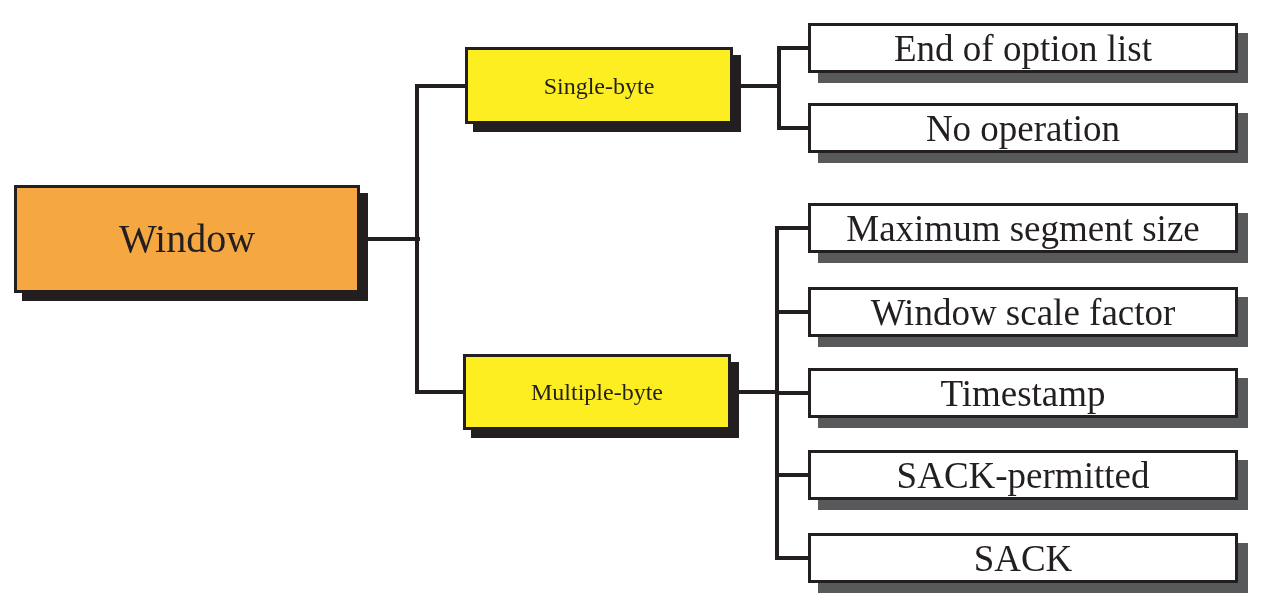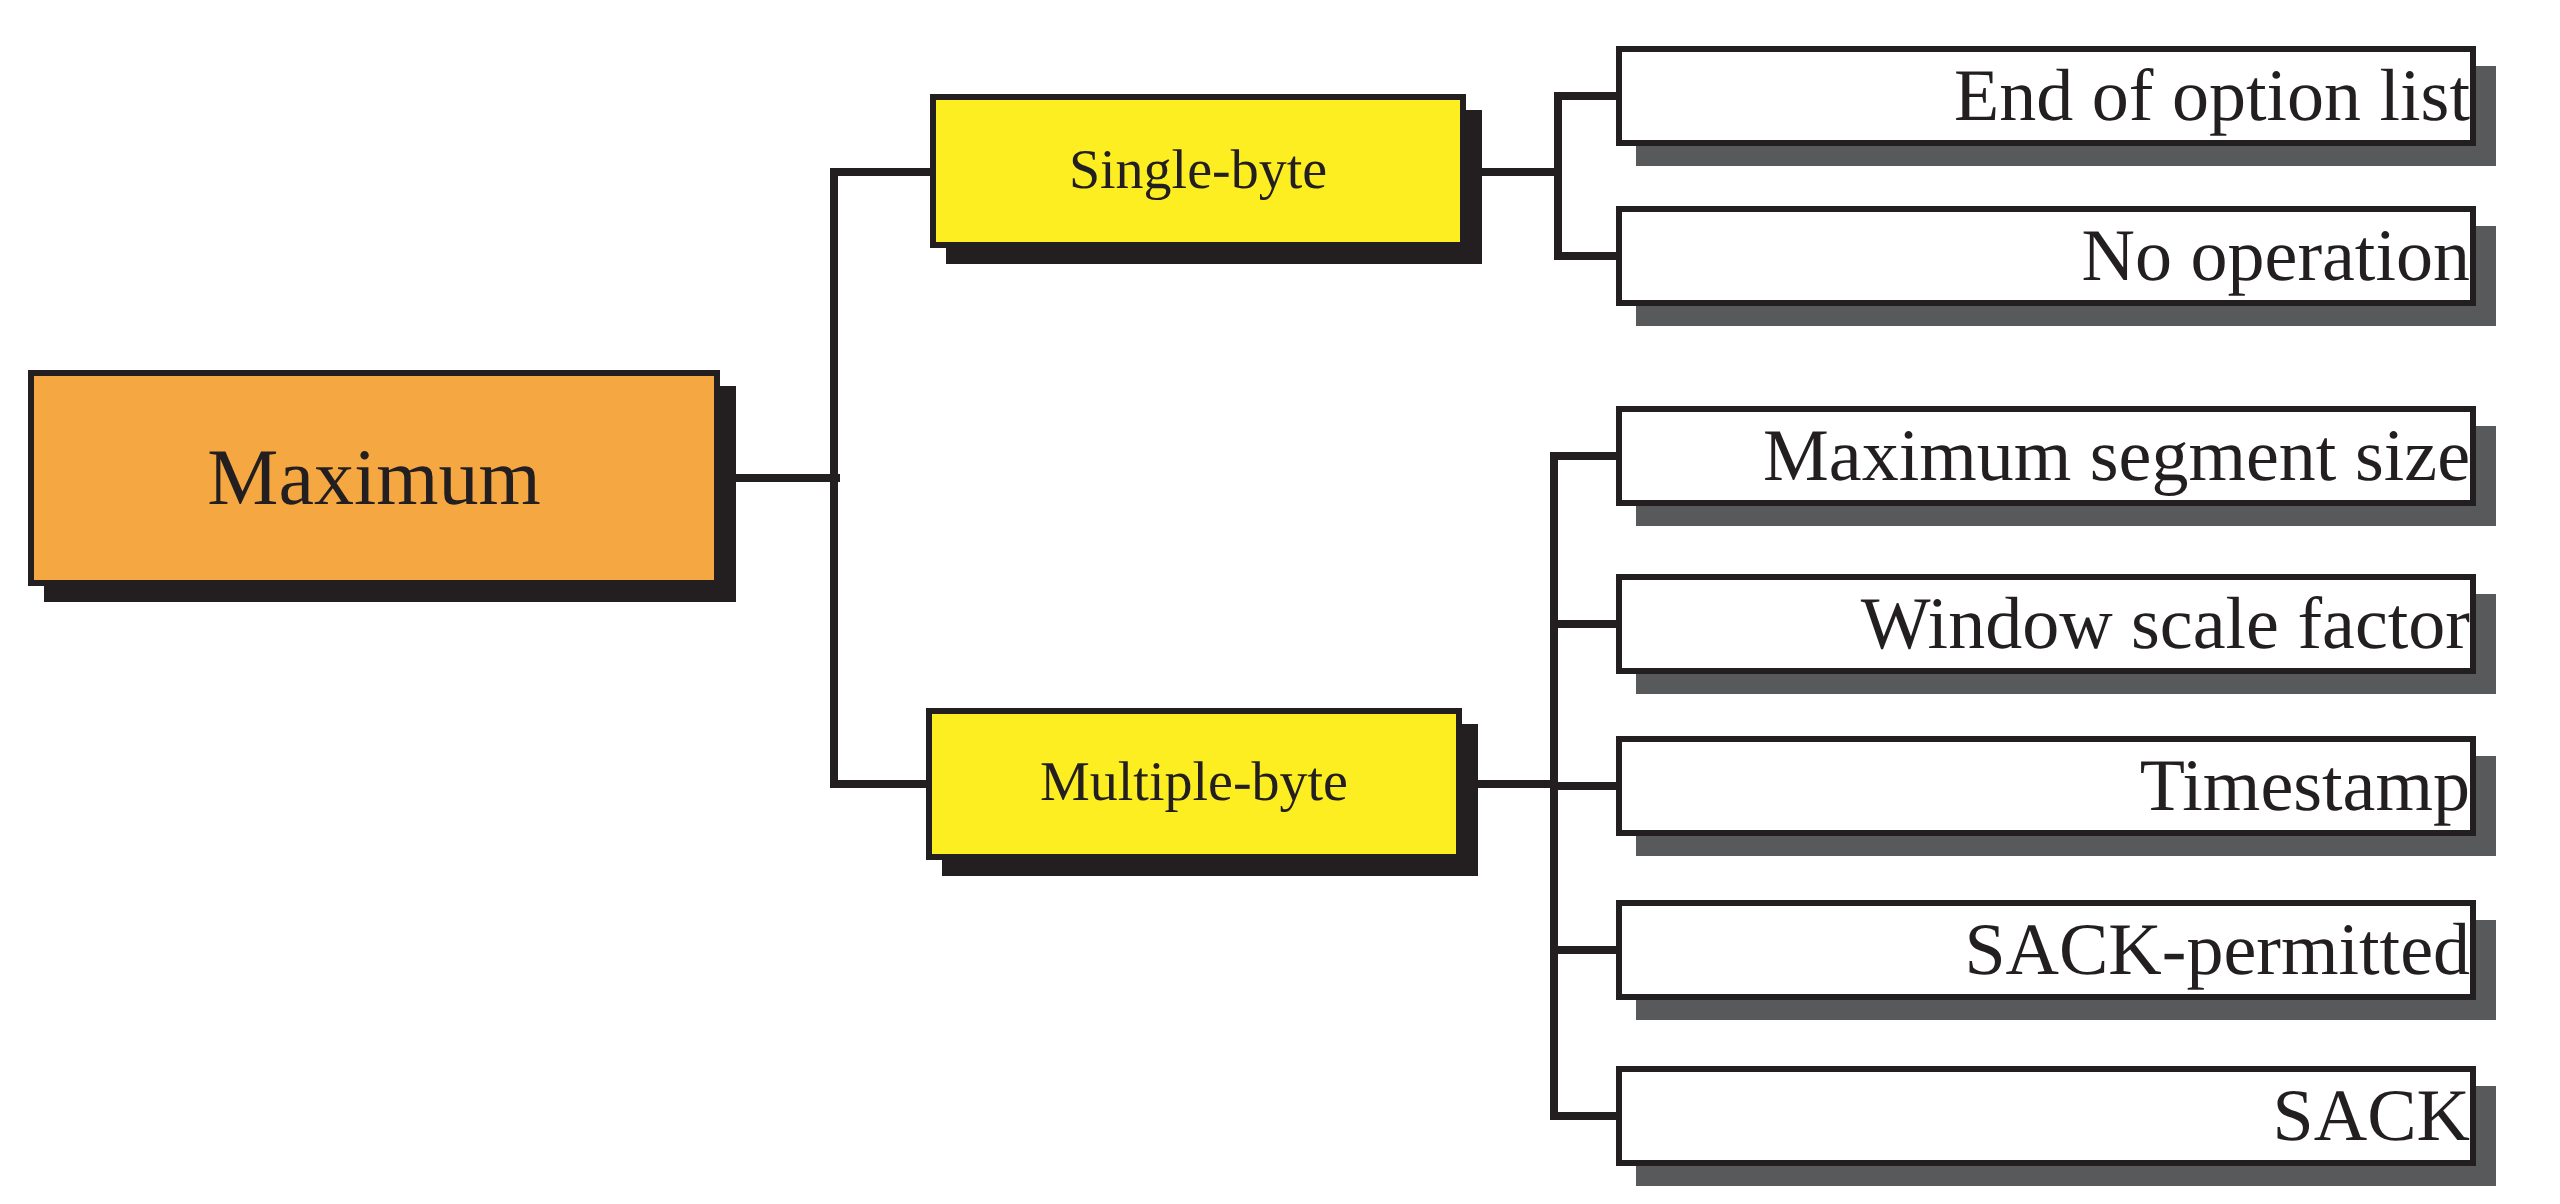--- a/index.html
+++ b/index.html
@@ -36,30 +36,29 @@
   }
   .box.root {
     left: 14px; top: 185px; width: 346px; height: 108px;
     background: var(--root-fill, #f5a742);
     box-shadow: 8px 8px 0 var(--colored-shadow, #231f20);
     font-size: 40px;
   }
   .box.branch {
     background: var(--branch-fill, #fcee21);
     box-shadow: 8px 8px 0 var(--colored-shadow, #231f20);
-    font-size: 28px;
+    font-size: 24px;
   }
   .box.branch.single { left: 465px; top: 47px; width: 268px; height: 77px; }
   .box.branch.multiple { left: 463px; top: 354px; width: 268px; height: 76px; }
   .box.leaf {
     left: 808px; width: 430px; height: 50px;
     background: var(--leaf-fill, #ffffff);
     box-shadow: 10px 10px 0 var(--leaf-shadow, #58595b);
     font-size: 37px;
-    justify-content: flex-end;
   }
 </style>
 </head>
 <body>
 
 <div class="canvas">
 
   <div class="line h" style="left:355px;top:237px;width:65px"></div>
   <div class="line v" style="left:415px;top:84px;height:310px"></div>
   <div class="line h" style="left:415px;top:84px;width:51px"></div>
@@ -72,21 +71,21 @@
 
   <div class="line h" style="left:731px;top:390px;width:48px"></div>
   <div class="line v" style="left:775px;top:226px;height:334px"></div>
   <div class="line h" style="left:775px;top:226px;width:33px"></div>
   <div class="line h" style="left:775px;top:310px;width:33px"></div>
   <div class="line h" style="left:775px;top:391px;width:33px"></div>
   <div class="line h" style="left:775px;top:473px;width:33px"></div>
   <div class="line h" style="left:775px;top:556px;width:33px"></div>
 
   <div class="box root">
-    <span>Maximum</span>
+    <span>Window</span>
   </div>
 
   <div class="box branch single">
     <span>Single-byte</span>
   </div>
   <div class="box branch multiple">
     <span>Multiple-byte</span>
   </div>
 
   <div class="box leaf" style="top:23px">

